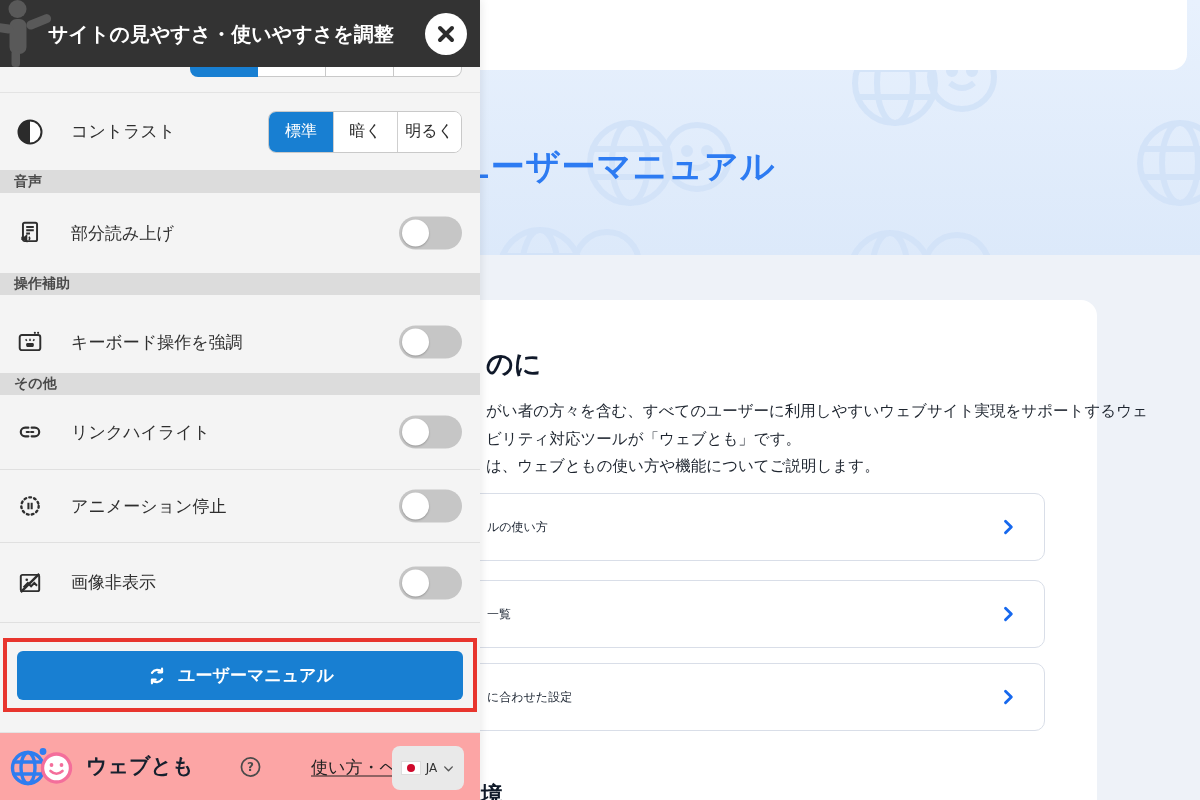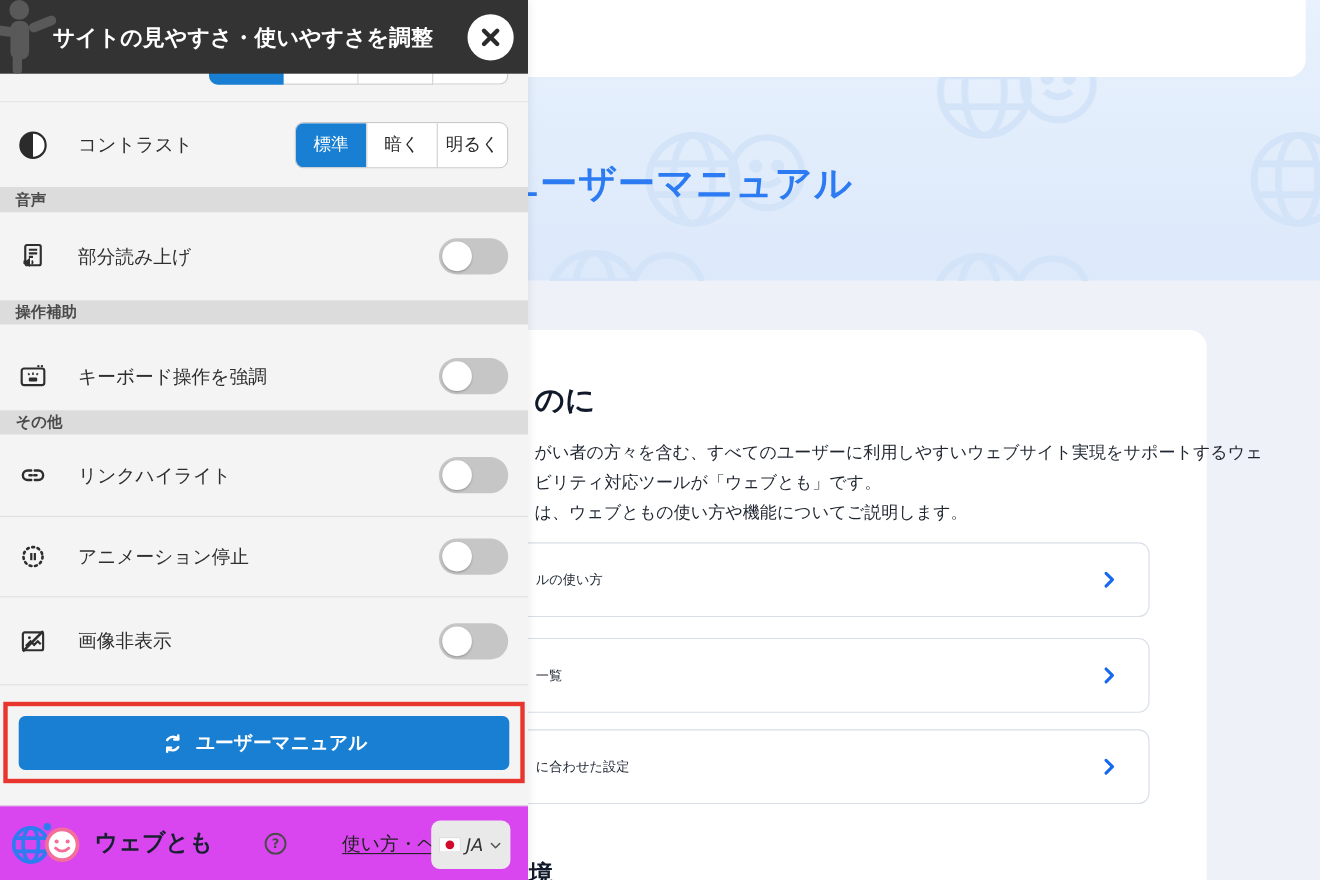--- a/index.html
+++ b/index.html
@@ -77,35 +77,35 @@
   .toggle .knob { position:absolute; left:3px; top:3px; width:27px; height:27px; border-radius:50%;
                   background:#fff; box-shadow:0 1px 2px rgba(0,0,0,.25); }
 
   .reset-outline { position:absolute; left:3px; top:638px; width:474px; height:74px;
                    border:4px solid #e8352e; }
   .reset-btn { position:absolute; left:10px; top:9px; width:446px; height:49px; background:#187fd2;
                border:none; border-radius:6px; color:#fff; font-size:17px; font-weight:600;
                display:flex; align-items:center; justify-content:center; gap:10px; cursor:pointer;
                font-family:inherit; }
 
-  .p-footer { position:absolute; left:0; top:732px; width:480px; height:68px; background:#d946ef;
+  .p-footer { position:absolute; left:0; top:732px; width:480px; height:68px; background:#fca5a5;
               border-top:1px solid #e4e4e4; }
   .brand { position:absolute; left:8px; top:11px; display:flex; align-items:center; }
   .brand .name { font-size:21px; font-weight:800; color:#16202e; margin-left:6px; white-space:nowrap; }
   .help { position:absolute; left:240px; top:50%; transform:translateY(-50%); display:flex;
           align-items:center; gap:7px; text-decoration:none; cursor:pointer; }
   .help .txt { font-size:17px; color:#222; text-decoration:underline; text-underline-offset:3px;
                white-space:nowrap;margin-left:43px; }
   .lang { position:absolute; right:16px; top:13px; width:72px; height:44px; background:#e9e9e9;
           border:none; border-radius:8px; display:flex; align-items:center; justify-content:center;
           gap:5px; cursor:pointer; font-family:inherit; }
   .lang .flag { width:20px; height:14px; background:#fff; border:1px solid #ddd; display:flex;
                 align-items:center; justify-content:center; }
   .lang .flag i { display:block; width:8px; height:8px; border-radius:50%; background:#cf0a2c; }
-  .lang .code { font-size:16px; color:#333;font-style:italic; }
+  .lang .code { font-size:12px; color:#333; }
 </style>
 </head>
 <body>
 
 <div class="stage">
 
   <div class="site">
     <div class="hero">
       <svg width="1200" height="255">
         <g fill="none" stroke="#d2e2f8" stroke-width="6" opacity="0.9">

